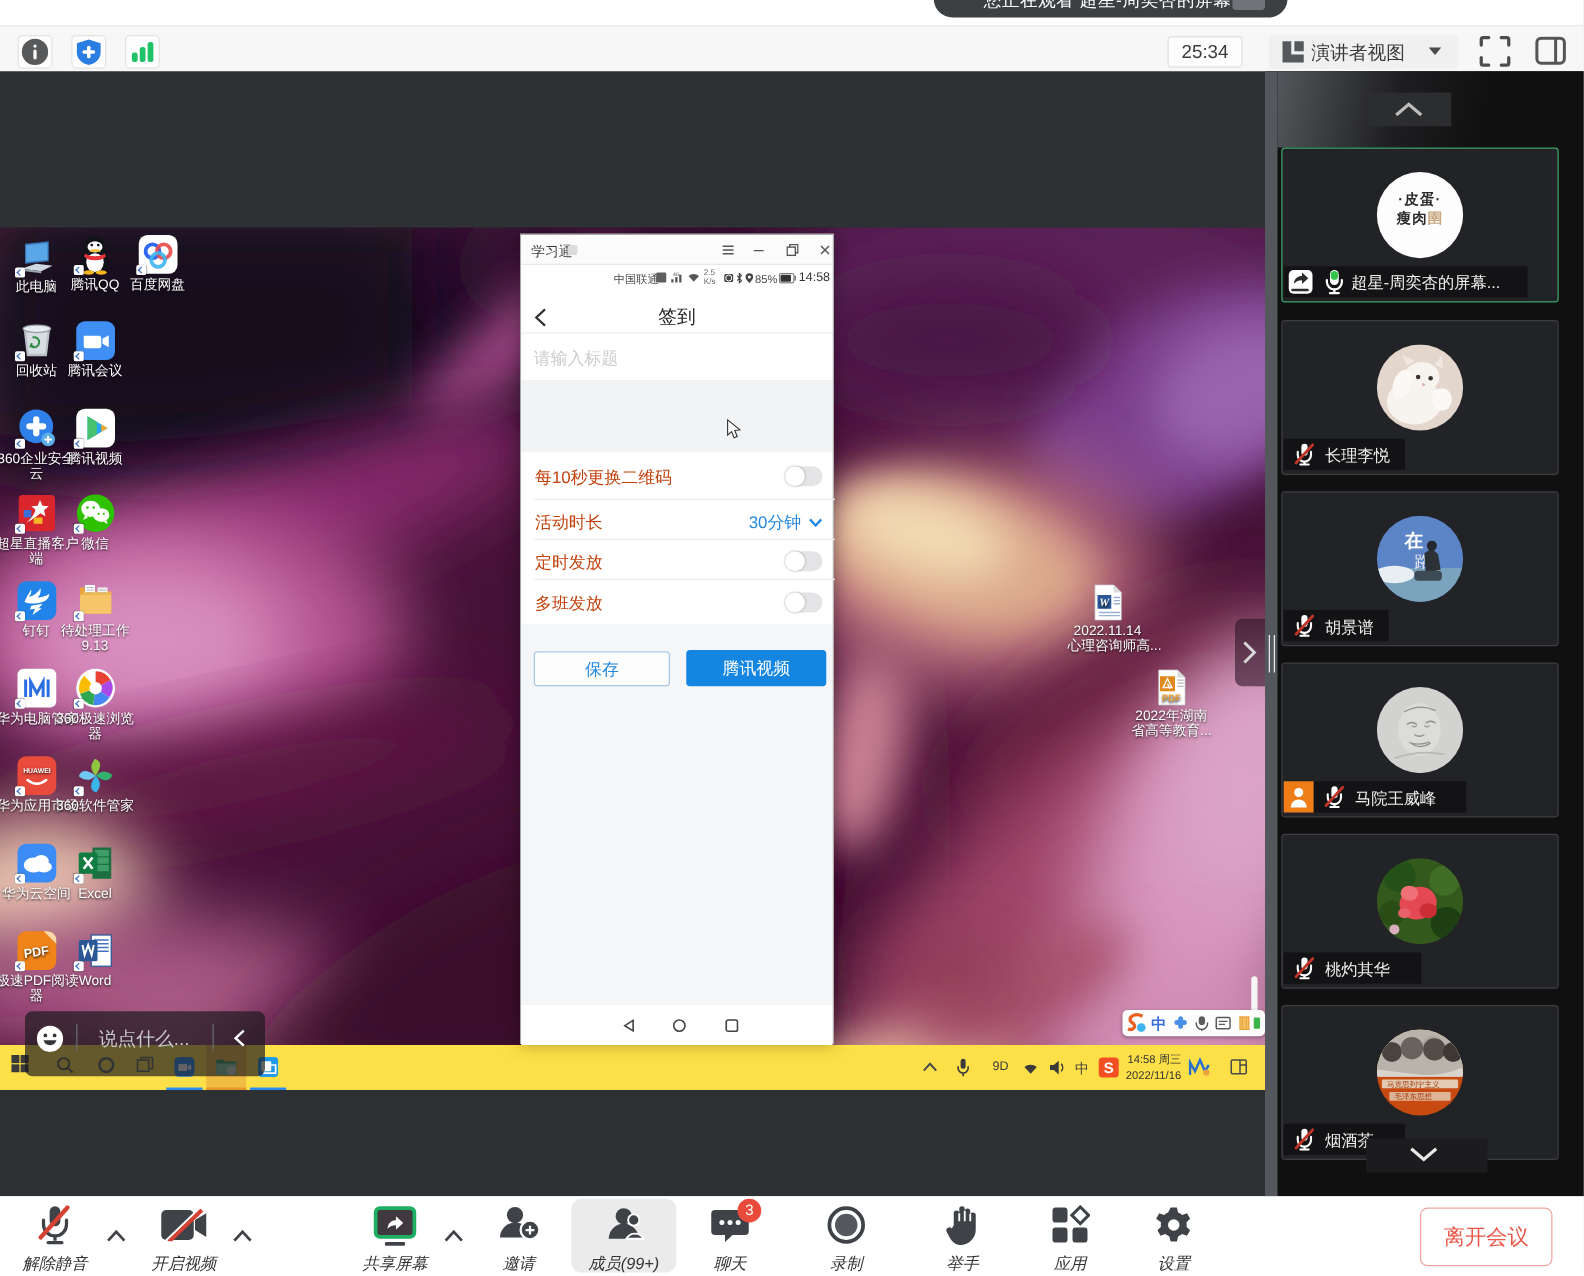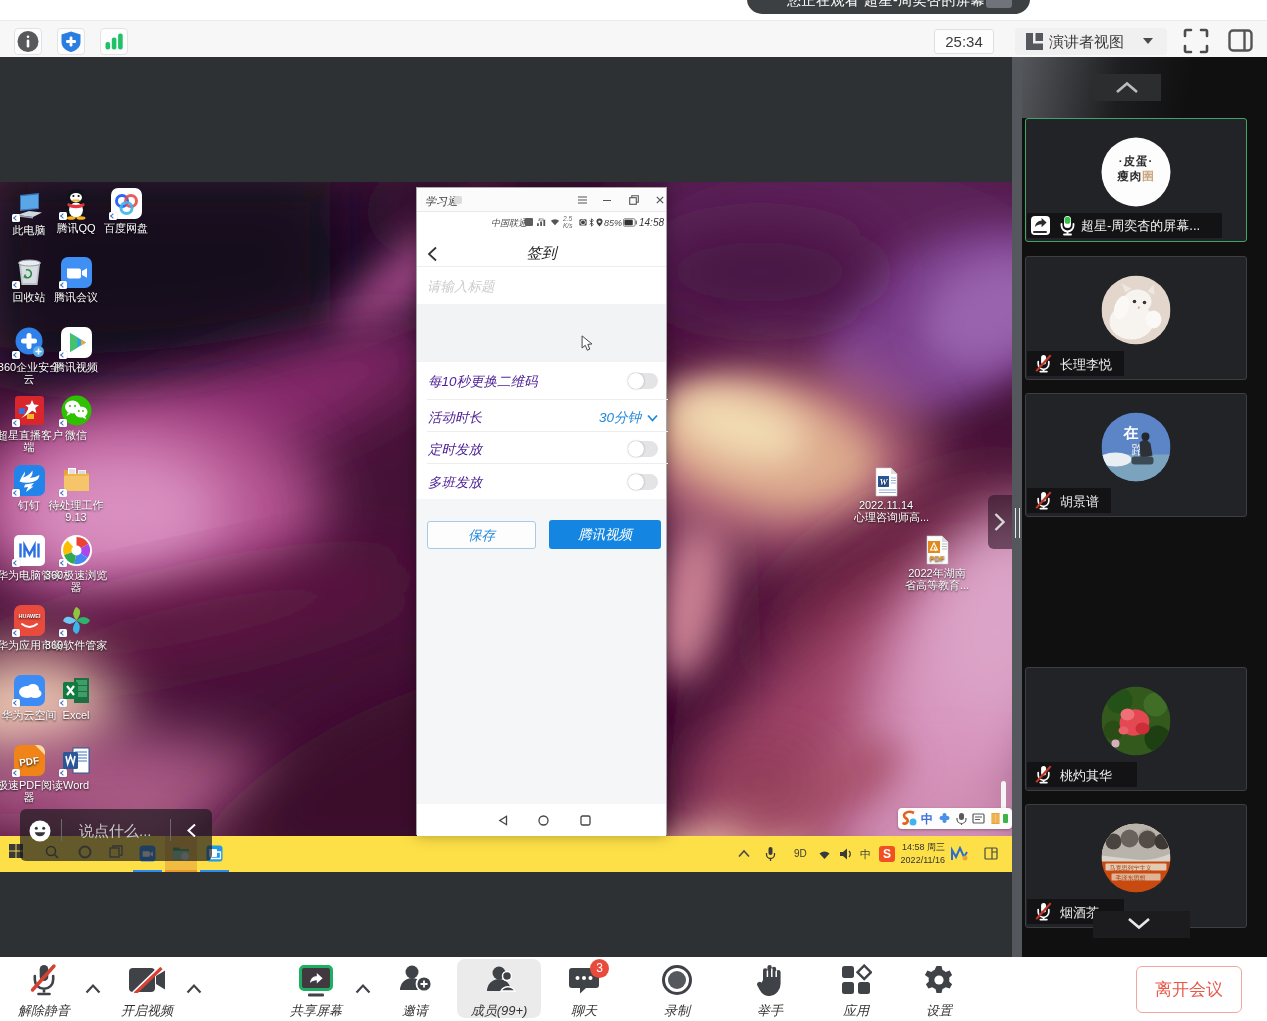--- a/index.html
+++ b/index.html
@@ -38,23 +38,23 @@
 .dicon { position:absolute; width:64px; text-align:center; color:#fff; font-size:11px;
   text-shadow:0 1px 2px rgba(0,0,0,.9); line-height:12px; white-space:nowrap; }
 .dicon .ic { position:relative; width:33px; height:33px; margin:0 auto 2px auto; }
 .lnk { position:absolute; left:-1px; bottom:0px; width:8px; height:8px; background:#fff;
   border-radius:1.5px; box-shadow:0 0 1px rgba(0,0,0,.4); }
 .lnk:after { content:""; position:absolute; left:2px; top:2px; width:3px; height:3px;
   border-left:1.5px solid #3f6fc4; border-bottom:1.5px solid #3f6fc4; transform:rotate(45deg); }
 
 
 #phone { position:absolute; left:416px; top:5px; width:251px; height:648px;
-  background:#fff; border:1px solid #a8a8a8; box-shadow:0 0 14px rgba(0,0,0,.35); font-size:13px;font-style:italic; }
+  background:#fff; border:1px solid #a8a8a8; box-shadow:0 0 14px rgba(0,0,0,.35); font-size:13px; }
 #phone .row { position:absolute; left:0; width:100%; height:34px; background:#fff; }
-#phone .row .rt { position:absolute; left:11px; top:9px; font-size:13.5px; color:#4c1d95; }
+#phone .row .rt { position:absolute; left:11px; top:9px; font-size:13.5px; color:#c2410c; }
 .tog { position:absolute; right:8px; top:9px; width:30px; height:16px; background:#e4e4e6;
   border-radius:8px; }
 .tog:after { content:""; position:absolute; left:0px; top:0px; width:16px; height:16px;
   background:#fff; border-radius:50%; box-shadow:0 0 2px rgba(0,0,0,.35); }
 .tab { position:absolute; top:0; height:24px; line-height:24px; text-align:center;
   font-size:12.5px; color:#1a87d9; border-right:1px solid #2196dc; }
 
 
 #taskbar { position:absolute; left:0; top:654px; width:1012px; height:36px;
   background:#fde047; }
@@ -672,20 +672,41 @@
             </svg>
         </div>
         <div class="nstrip" style="width:84px">
           <svg class="micm" style="position:absolute;left:7px;top:3px" width="19" height="19" viewBox="0 0 19 19">
               <use href="#micmut"></use>
             </svg>
           <span style="position:absolute;left:33px;top:5px">胡景谱</span>
         </div>
       </div>
 
+      <div class="tile" style="top:473px">
+        <div class="av">
+          <svg width="69" height="69" viewBox="0 0 69 69">
+              <rect width="69" height="69" fill="#d2d2d0"></rect>
+              <ellipse cx="34" cy="34" rx="17" ry="21" fill="#dcdcda"></ellipse>
+              <path d="M22 20 q12 -7 25 -1 M24 30 q4 -3 8 0 M39 29 q4 -3 8 0 M28 31 q2 2 4 0 M38 31 q2 2 4 0 M30 38 q4 3 8 0 M26 44 q8 7 17 1 M27 45 q8 2 15 -1" stroke="#8e8e8a" stroke-width="1" fill="none"></path>
+              <path d="M14 57 q20 -7 40 -3" stroke="#b8b8b5" stroke-width="1.4" fill="none"></path>
+            </svg>
+        </div>
+        <div style="position:absolute;left:1px;bottom:3px;width:24px;height:25px;background:#ee7d18"></div>
+        <svg style="position:absolute;left:5px;bottom:6px" width="16" height="18" viewBox="0 0 16 18">
+            <circle cx="8" cy="5" r="3.6" fill="#fff"></circle>
+            <path d="M1.5 17 a6.5 6.5 0 0 1 13 0 Z" fill="#fff"></path>
+          </svg>
+        <div class="nstrip" style="left:25px;width:122px">
+          <svg class="micm" style="position:absolute;left:7px;top:3px" width="19" height="19" viewBox="0 0 19 19">
+              <use href="#micmut"></use>
+            </svg>
+          <span style="position:absolute;left:33px;top:5px">马院王威峰</span>
+        </div>
+      </div>
 
       <div class="tile" style="top:610px">
         <div class="av">
           <svg width="69" height="69" viewBox="0 0 69 69">
               <rect width="69" height="69" fill="#33591d"></rect>
               <circle cx="18" cy="14" r="13" fill="#245117"></circle>
               <circle cx="54" cy="18" r="12" fill="#406e26"></circle>
               <circle cx="56" cy="52" r="13" fill="#1d3f12"></circle>
               <circle cx="12" cy="44" r="10" fill="#2a4d16"></circle>
               <ellipse cx="33" cy="36" rx="15" ry="13" fill="#e44852" transform="rotate(-15 33 36)"></ellipse>

